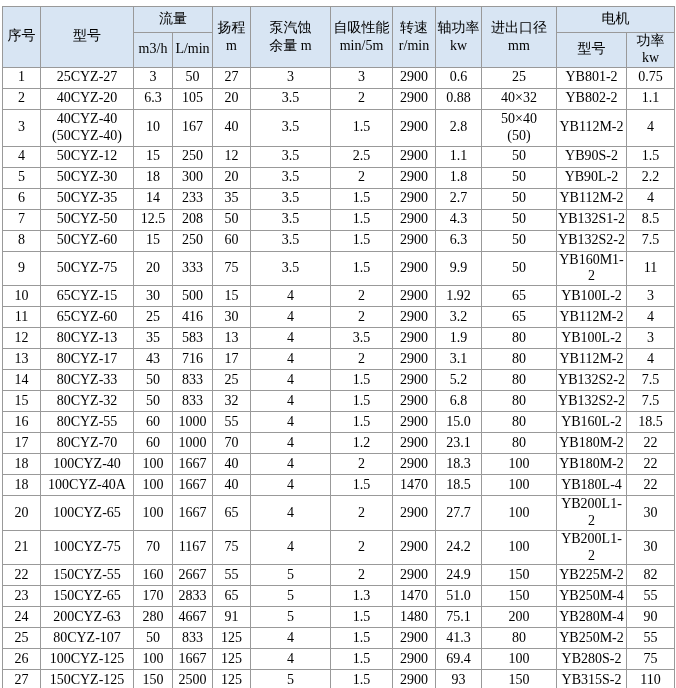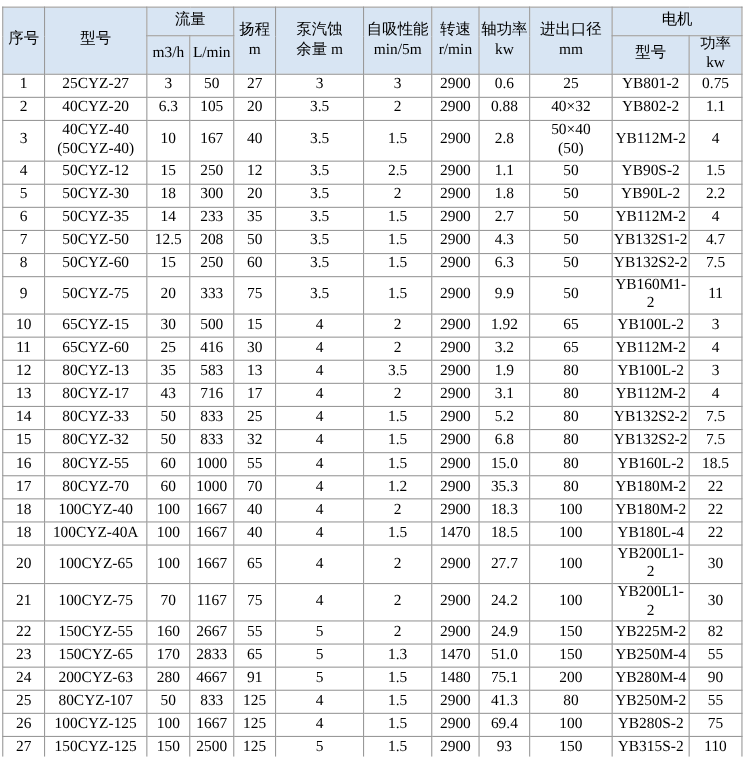--- a/index.html
+++ b/index.html
@@ -189,21 +189,21 @@
           <td>50CYZ-50</td>
           <td>12.5</td>
           <td>208</td>
           <td>50</td>
           <td>3.5</td>
           <td>1.5</td>
           <td>2900</td>
           <td>4.3</td>
           <td>50</td>
           <td>YB132S1-2</td>
-          <td>4.7</td>
+          <td>8.5</td>
         </tr>
         <tr>
           <td>8</td>
           <td>50CYZ-60</td>
           <td>15</td>
           <td>250</td>
           <td>60</td>
           <td>3.5</td>
           <td>1.5</td>
           <td>2900</td>
@@ -326,21 +326,21 @@
         </tr>
         <tr>
           <td>17</td>
           <td>80CYZ-70</td>
           <td>60</td>
           <td>1000</td>
           <td>70</td>
           <td>4</td>
           <td>1.2</td>
           <td>2900</td>
-          <td>35.3</td>
+          <td>23.1</td>
           <td>80</td>
           <td>YB180M-2</td>
           <td>22</td>
         </tr>
         <tr>
           <td>18</td>
           <td>100CYZ-40</td>
           <td>100</td>
           <td>1667</td>
           <td>40</td>

